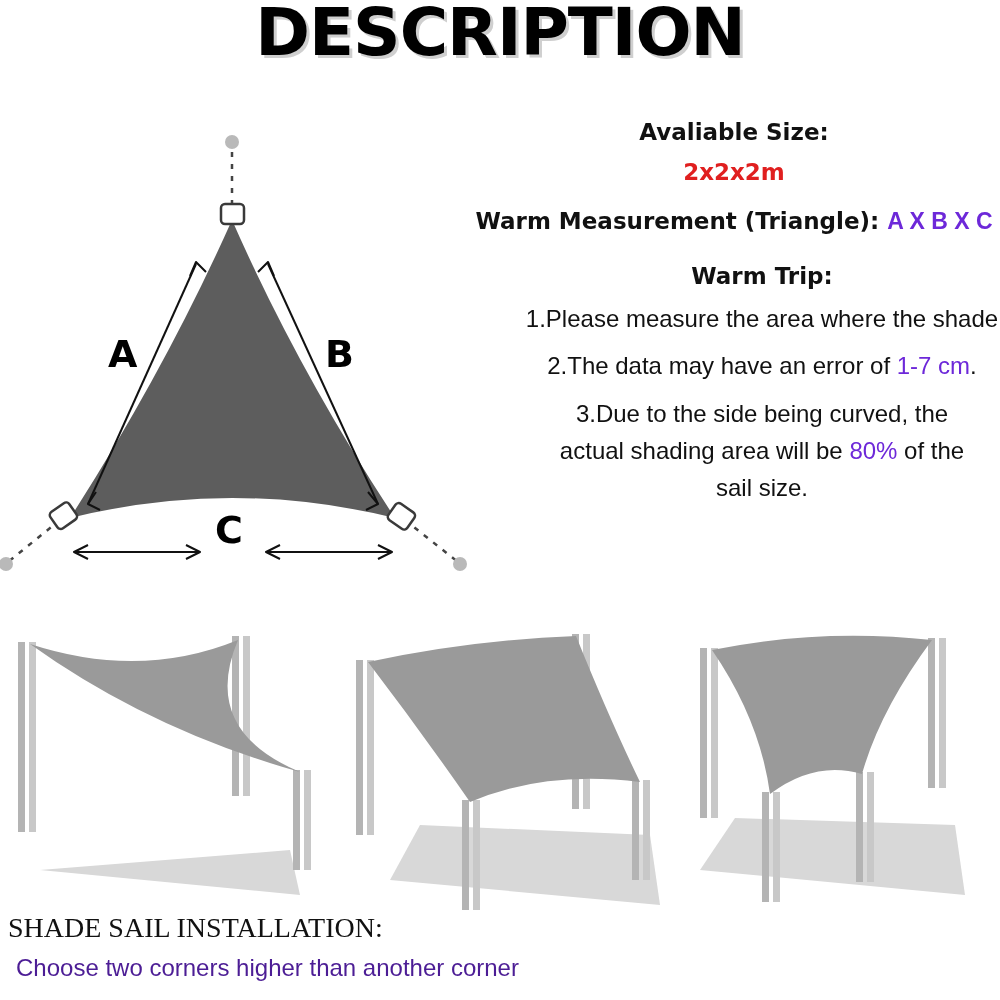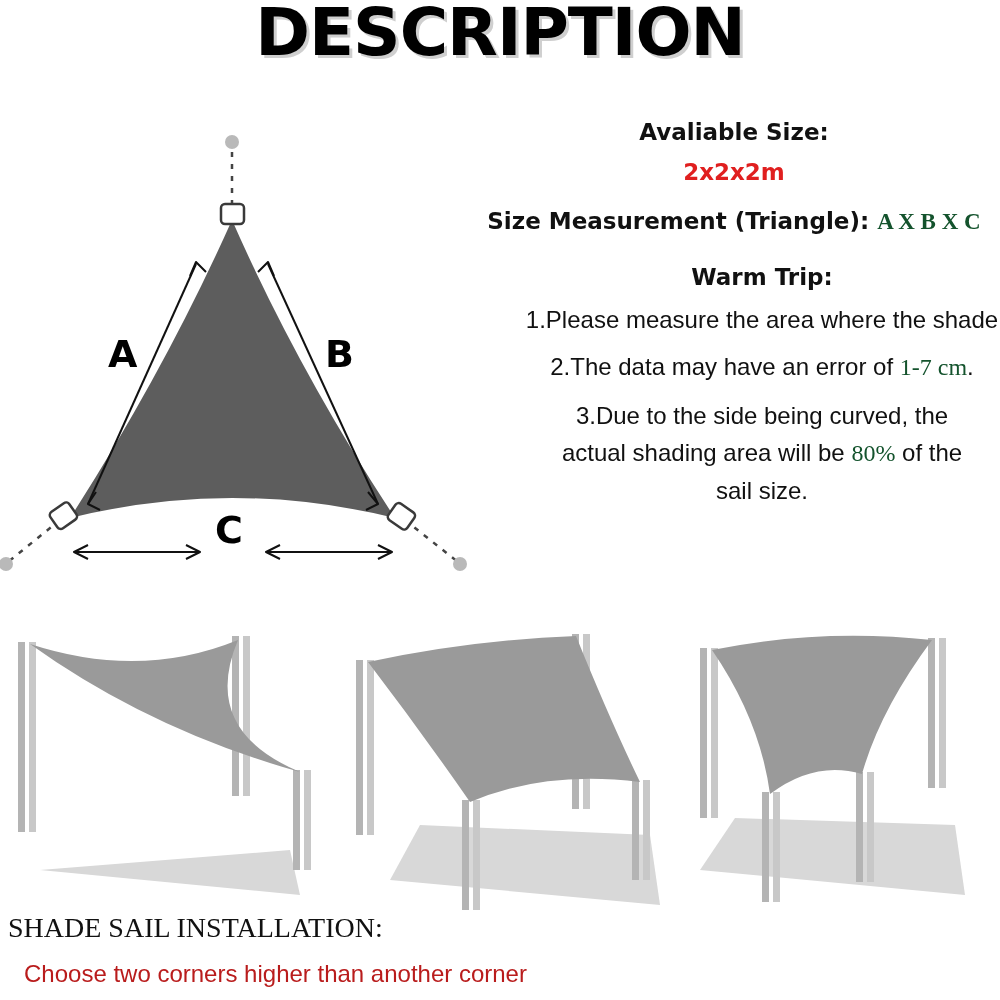--- a/index.html
+++ b/index.html
@@ -61,22 +61,22 @@
   }
   .h-bold {
     font-family: "DejaVu Sans", sans-serif;
     font-weight: bold;
     font-size: 23px;
     color: #111;
     margin: 0 0 6px 0;
     line-height: 1.25;
   }
   .red {
-    color: #14532d;
-    font-family: Liberation Serif, serif;
+    color: #6d28d9;
+    font-family: Liberation Sans, sans-serif;
     font-weight: bold;
   }
   .size-val {
     font-family: "DejaVu Sans", sans-serif;
     font-weight: bold;
     font-size: 23px;
     color: #e01f1f;
     margin: 12px 0 22px 0;
   }
   .measure-line { margin: 0 0 26px 0; }
@@ -112,22 +112,22 @@
   }
   .bottom-title {
     font-family: Liberation Serif, serif;
     font-size: 28px;
     color: #111;
     margin: 0 0 10px 0;
   }
   .bottom-sub {
     font-family: "Liberation Sans", sans-serif;
     font-size: 24px;
-    color: #b91c1c;
-    margin: 16px;
+    color: #4c1d95;
+    margin: 8px;
   }
 </style>
 </head>
 <body>
 
 <div class="title">DESCRIPTION</div>
 
 <div class="diagram">
   <svg width="470" height="500" viewBox="0 0 470 500">
 
@@ -169,21 +169,21 @@
   <span class="lbl lbl-a">A</span>
   <span class="lbl lbl-b">B</span>
   <span class="lbl lbl-c">C</span>
 </div>
 
 <div class="rightcol">
   <p class="h-bold">Avaliable Size:</p>
   <p class="size-val">2x2x2m</p>
 
   <p class="h-bold measure-line">
-    <span>Size Measurement (Triangle):</span>
+    <span>Warm Measurement (Triangle):</span>
     <span class="red">A X B X C</span>
   </p>
 
   <p class="h-bold warm">Warm Trip:</p>
 
   <p class="body-line">1.Please measure the area where the shade</p>
 
   <p class="body-line gap">
     <span>2.The data may have an error of </span><span class="red" style="font-weight:normal">1-7 cm</span><span>.</span>
   </p>

